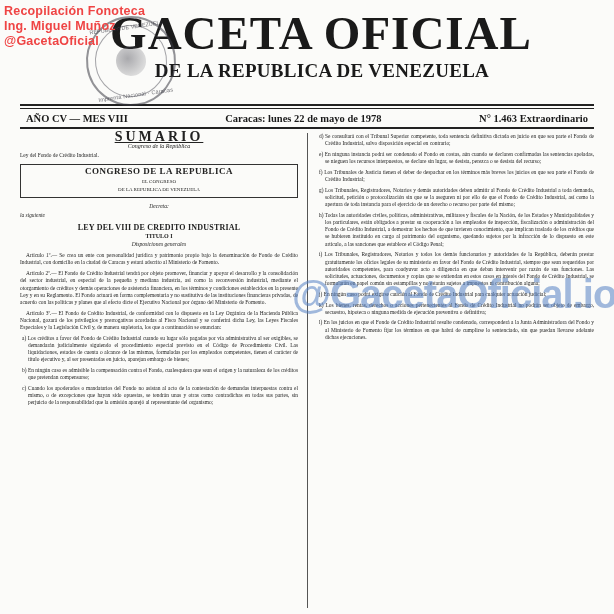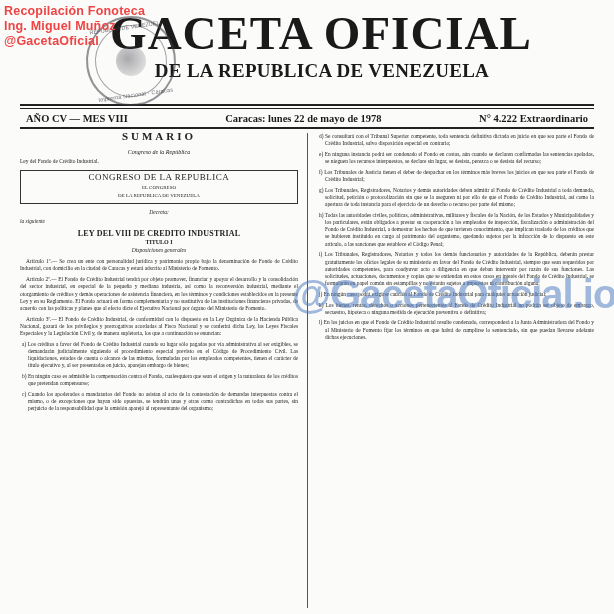--- a/index.html
+++ b/index.html
@@ -148,42 +148,43 @@
     font-size:5.4px;
     line-height:7.2px;
     text-align:justify;
     color:#222;
     font-family:"Liberation Serif", serif;
   }
   .col.left{padding-right:9px;}
   .col.right{padding-left:9px;border-left:1px solid #555;}
   .sumario{
     text-align:center;
-    font-size:11px;
+    font-size:14px;
     font-weight:bold;
     letter-spacing:3px;
-    margin-bottom:9px;
+    margin-bottom:3px;
+    text-decoration:underline;
   }
   .sum-sub{
     text-align:center;
     font-size:6px;
     font-style:italic;
     margin-bottom:2px;
   }
   .sum-item{
     font-size:5.4px;
     margin-bottom:3px;
   }
   .box{
     border:1.2px solid #333;
     padding:3px 4px 4px;
     margin:4px 0 5px;
     text-align:center;
   }
-  .box .b1{font-size:9px;font-weight:normal;letter-spacing:.5px;}
+  .box .b1{font-size:9px;font-weight:bold;letter-spacing:.5px;}
   .box .b2{font-size:5px;margin-top:1px;}
   .it{font-style:italic;}
   .law-title{
     text-align:center;
     font-size:8px;
     font-weight:bold;
     margin:4px 0 1px;
     letter-spacing:.2px;
   }
   .titulo{
@@ -213,21 +214,21 @@
     <div class="gaceta-title">GACETA OFICIAL</div>
     <div class="rep-title">DE LA REPUBLICA DE VENEZUELA</div>
   </div>
 
   <div class="rule-thick"></div>
   <div class="rule-thin"></div>
 
   <div class="issue-line">
     <span>AÑO CV — MES VIII</span>
     <span class="mid">Caracas: lunes 22 de mayo de 1978</span>
-    <span>N° 4.222 Extraordinario</span>
+    <span>N° 1.463 Extraordinario</span>
   </div>
   <div class="rule-bottom"></div>
 
   <div class="seal">
     <div class="seal-txt-top">REPUBLICA DE VENEZUELA</div>
     <div class="seal-core"></div>
     <div class="seal-txt">Imprenta Nacional · Caracas</div>
   </div>
 
   <div class="cols">

